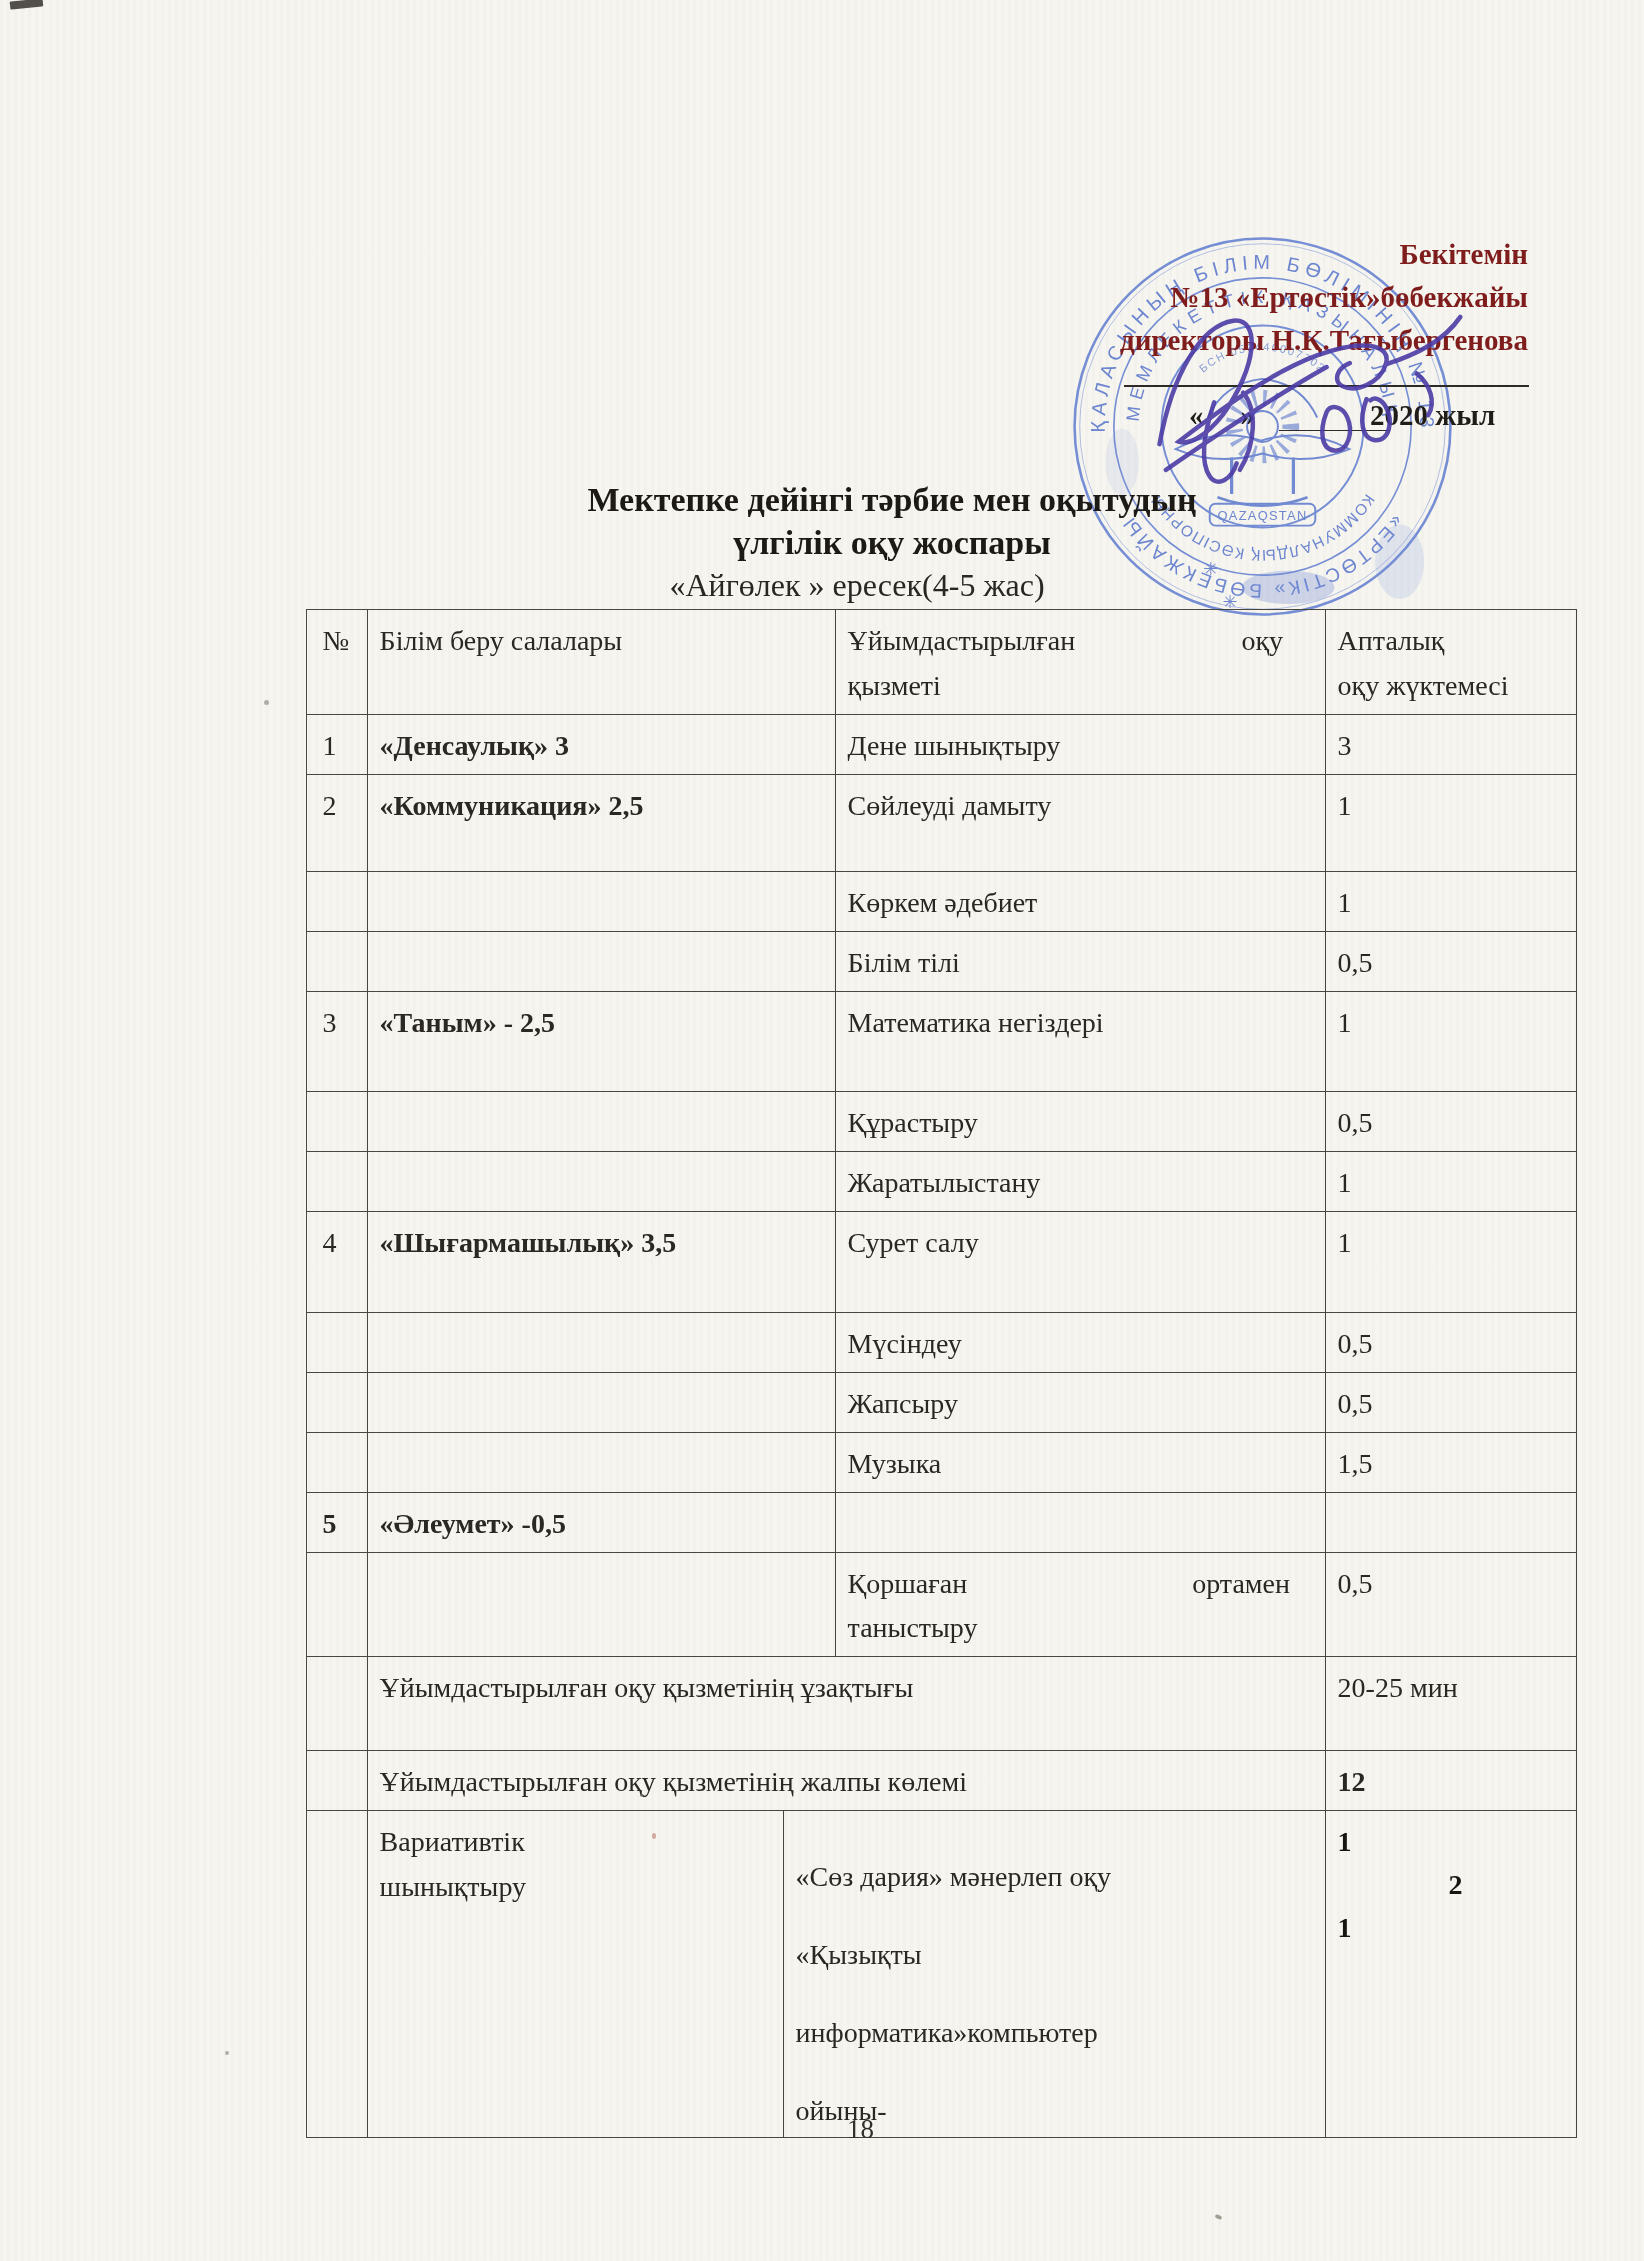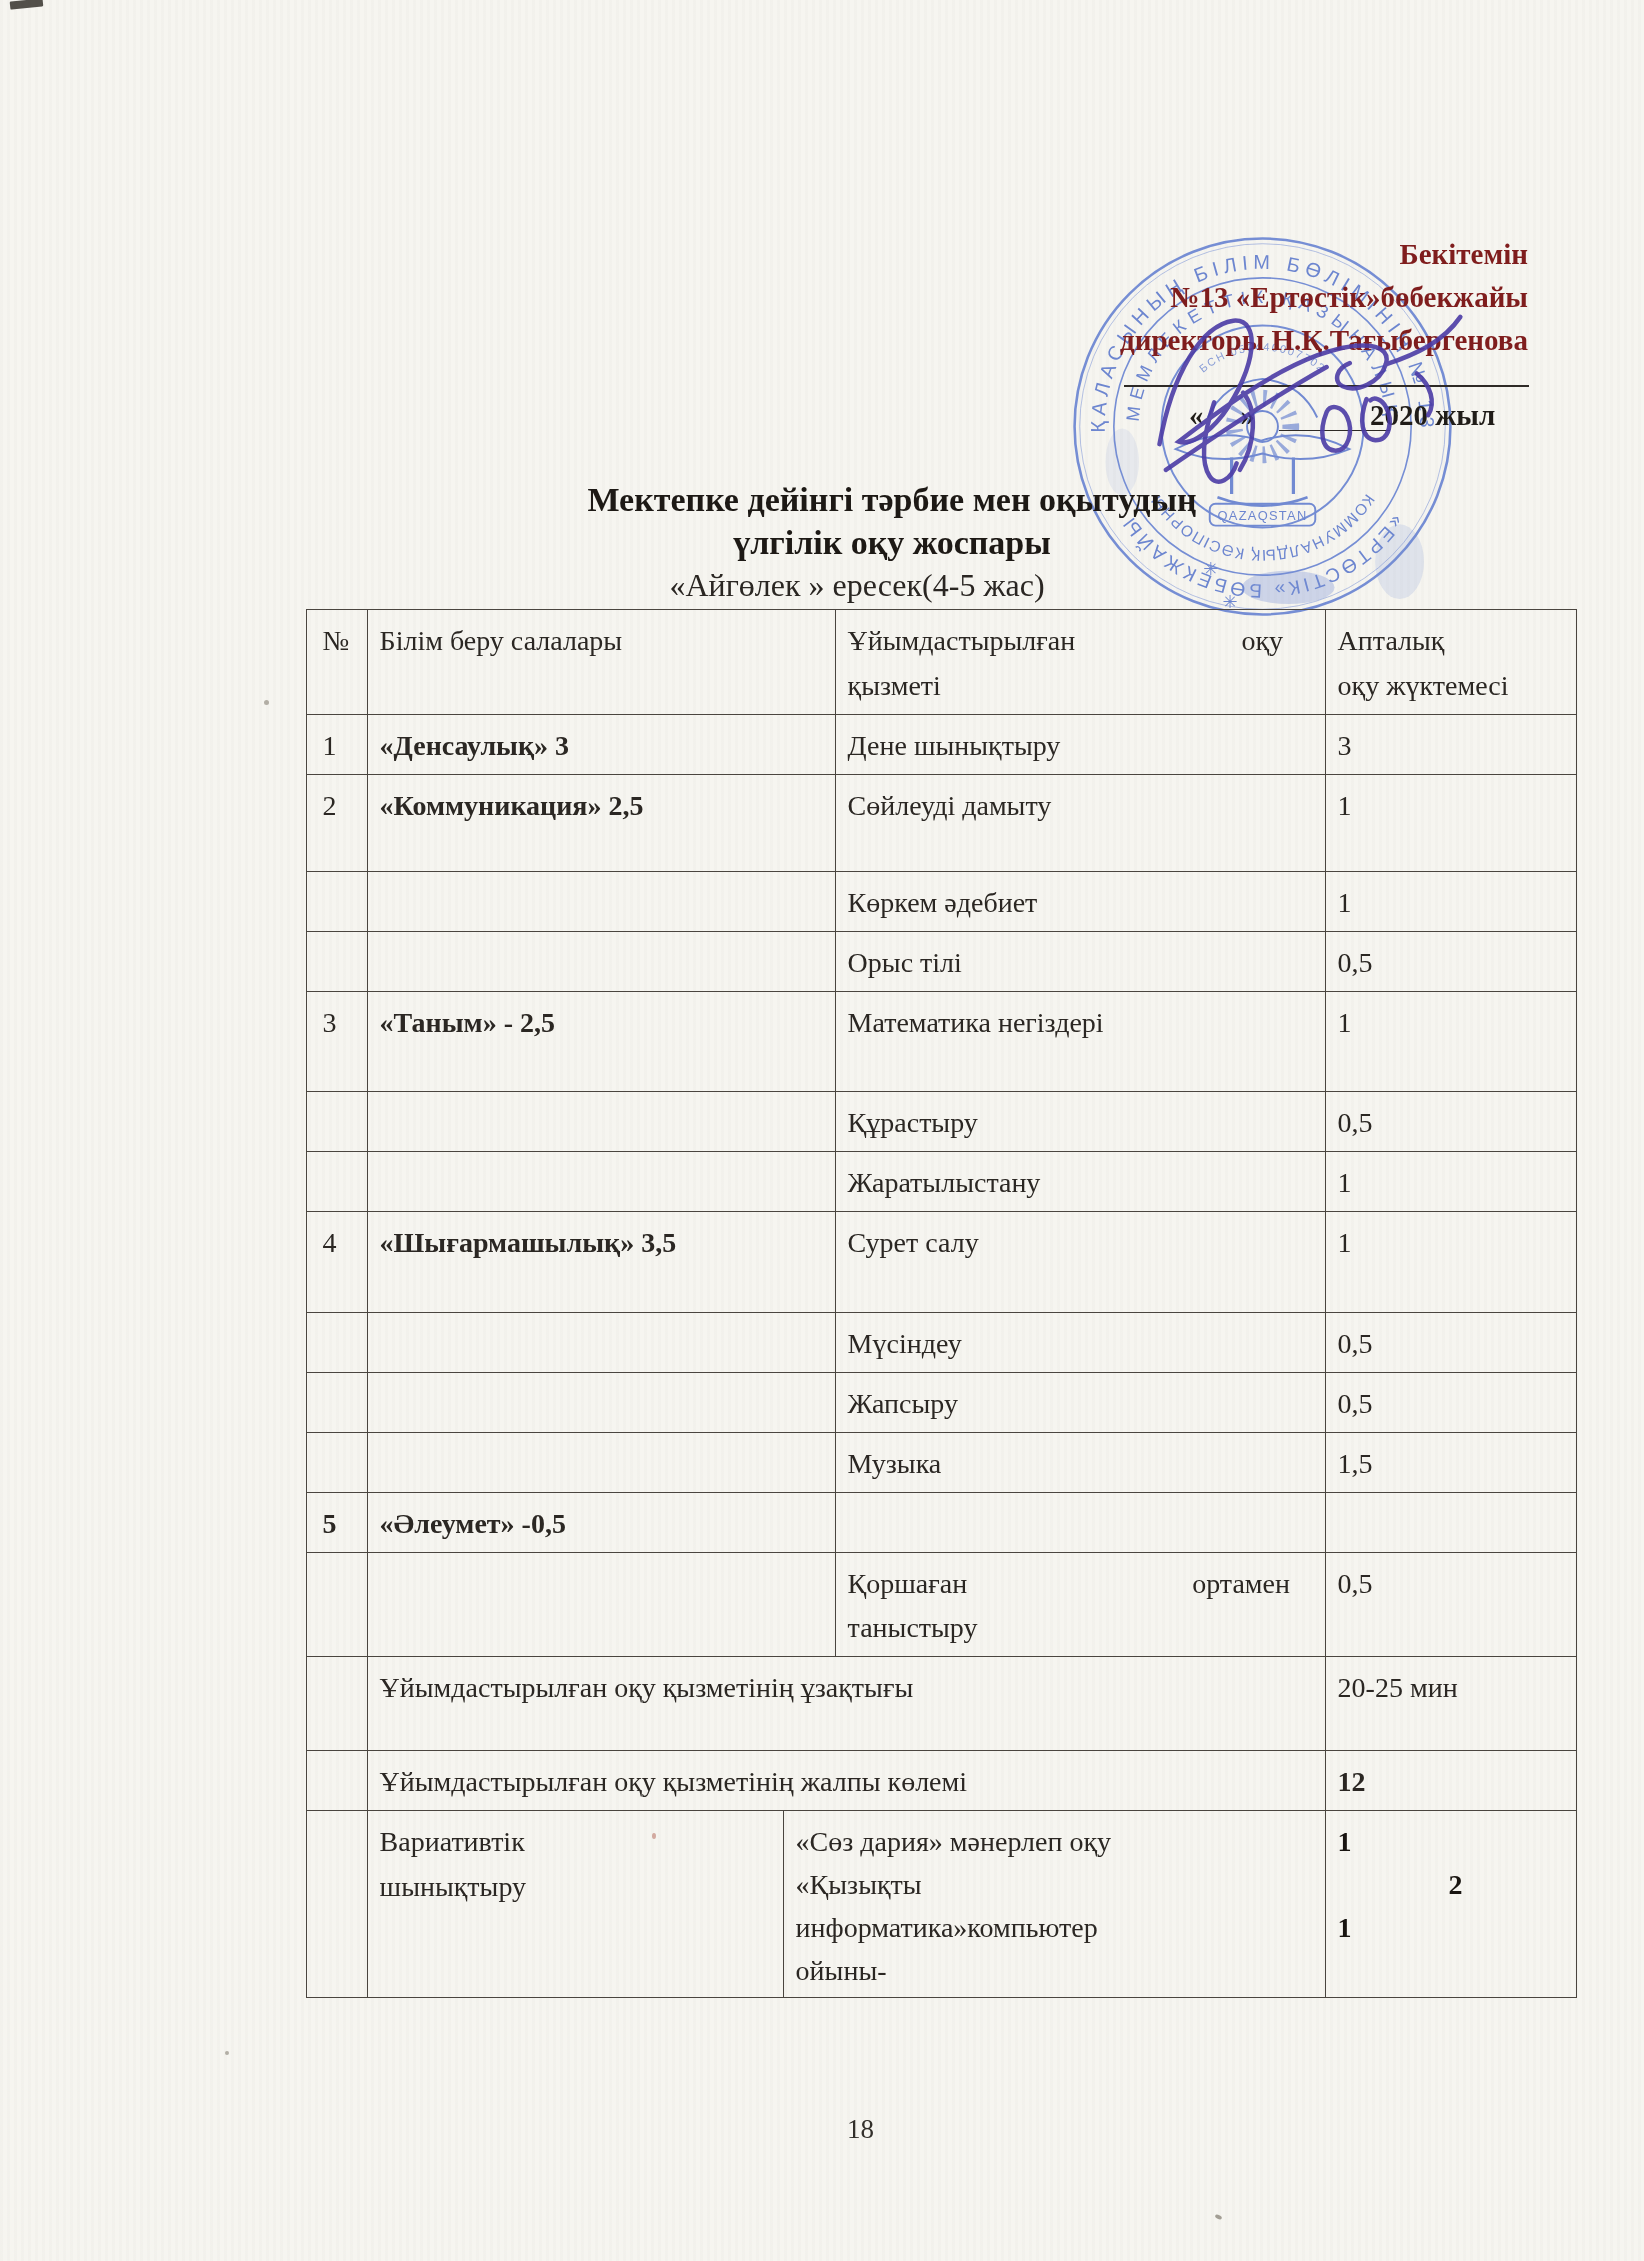--- a/index.html
+++ b/index.html
@@ -47,21 +47,21 @@
   }
   table.plan td.num{padding-left:15.5px;}
   .b{font-weight:bold; font-size:30px; color:#191511;margin-top:31px;}
   .bl{font-weight:bold; color:#191511;}
   .hdr{line-height:1.72;}
   .jrow{display:flex; justify-content:space-between; padding-right:33px;}
   .jrow2{display:flex; justify-content:space-between; padding-right:26px;gap:40px;}
   table.t2{border-top:none;}
   table.t2 tr:first-child td{border-top:none;}
   td.vbot{vertical-align:bottom; padding-bottom:10.3px;}
-  .vlines div{line-height:43px;}
+  .vlines div{line-height:43px;margin-top:35px;}
   .vvals div{line-height:43px; font-weight:bold; color:#191511;}
   .vvals .ind{padding-left:111px;}
   
   .pagenum{position:absolute; left:0; top:2114px; width:1721px; text-align:center; font-size:27px; color:#33302b;}
   .corner-mark{position:absolute; left:10.3px; top:0px; width:33px; height:8.4px; background:#36322d; border-radius:1.3px; transform:rotate(-6deg); opacity:.85;}
   .speck{position:absolute; background:#8f897e; border-radius:50%; opacity:.65;}
   .sp1{left:264px; top:700px; width:5.2px; height:5.2px;}
   .sp2{left:225px; top:2051px; width:3.9px; height:3.9px;}
   .sp3{left:1215px; top:2215px; width:7px; height:3.9px; transform:rotate(25deg); opacity:.8;}
   .sp4{left:652px; top:1833px; width:3.9px; height:5.8px; background:#c08277;}
@@ -190,21 +190,21 @@
       </tr>
       <tr style="height:45px">
         <td class="num"></td>
         <td></td>
         <td>Көркем әдебиет</td>
         <td>1</td>
       </tr>
       <tr style="height:45px">
         <td class="num"></td>
         <td></td>
-        <td>Орыс тілі</td>
+        <td>Білім тілі</td>
         <td>0,5</td>
       </tr>
       <tr style="height:100px">
         <td class="num">3</td>
         <td class="b">«Таным» - 2,5</td>
         <td>Математика негіздері</td>
         <td>1</td>
       </tr>
       <tr style="height:45px">
         <td class="num"></td>

